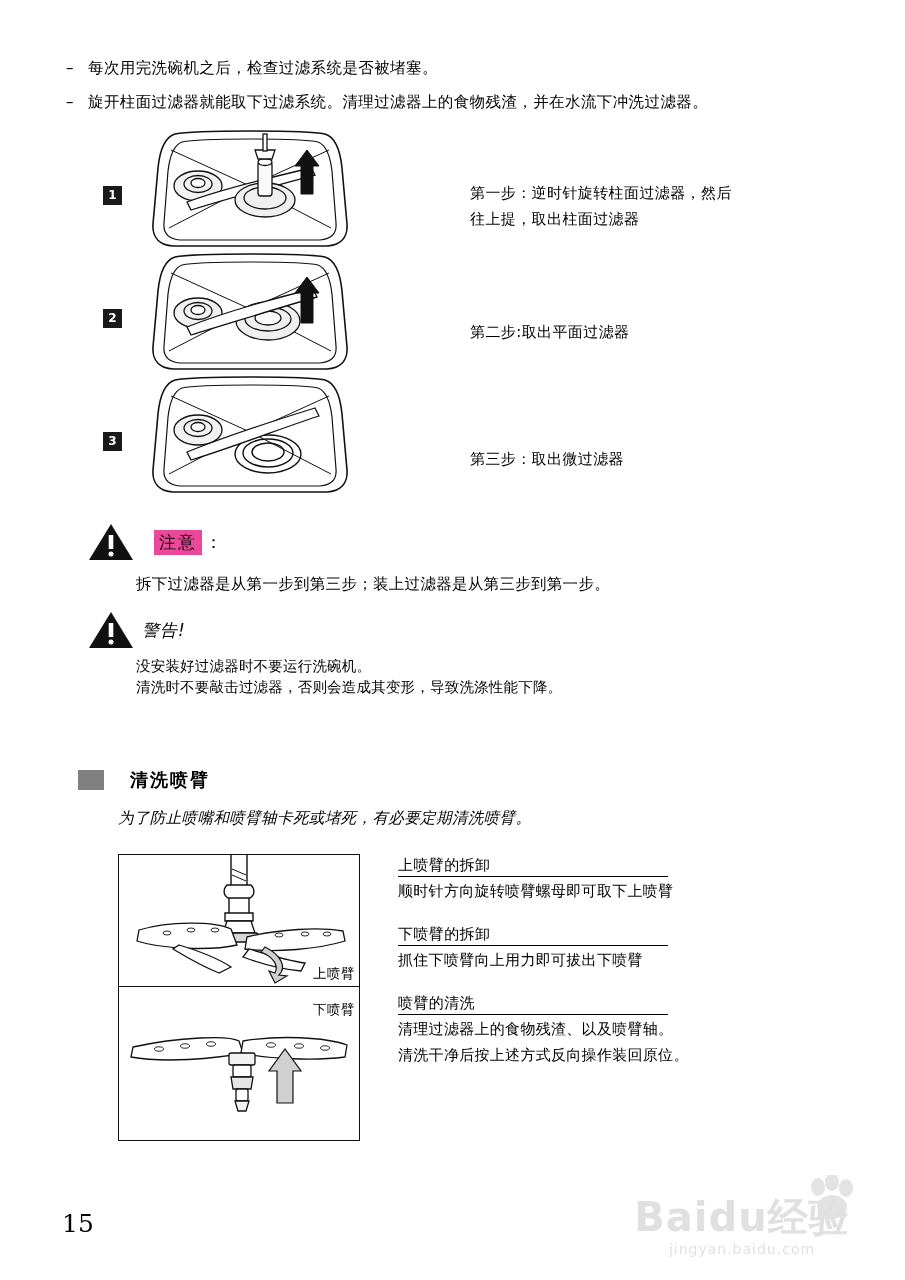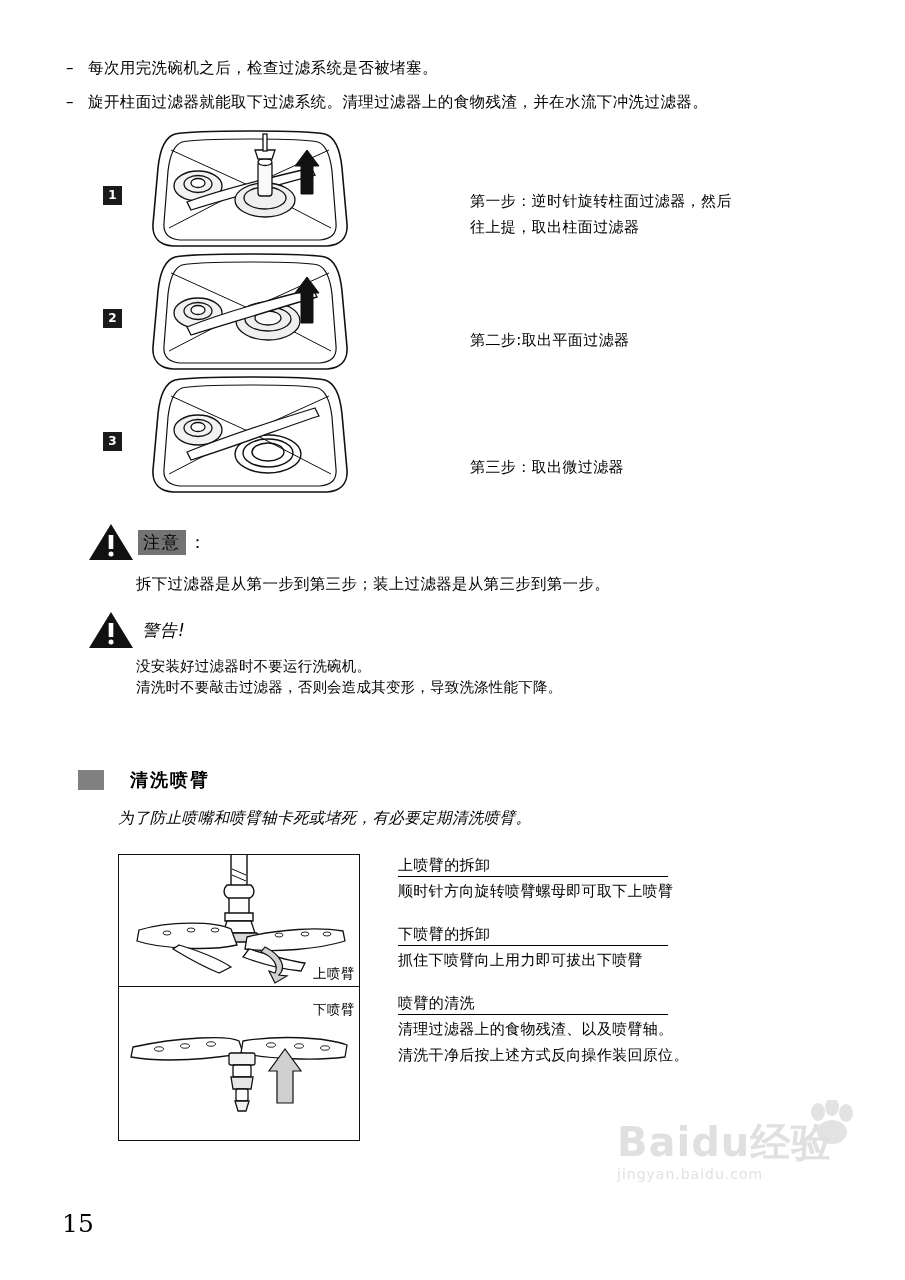--- a/index.html
+++ b/index.html
@@ -76,45 +76,44 @@
     top: 0;
     width: 230px;
     height: 123px;
   }
   .step-caption {
     position: absolute;
     left: 370px;
     font-size: 15px;
     line-height: 26px;
     letter-spacing: 0.4px;
-    margin-top: 8px;
   }
   .step-caption.s1 { top: 52px; }
   .step-caption.s2 { top: 68px; }
   .step-caption.s3 { top: 72px; }
 
   
   .notice-block {
     position: absolute;
     left: 88px;
     top: 522px;
     width: 760px;
   }
   .notice-head {
     display: flex;
     align-items: center;
     height: 40px;
   }
   .tri-icon { width: 46px; height: 40px; }
   .notice-label {
-    background: #737373;
+    background: #ec4899;
     font-size: 17px;
     padding: 1px 5px;
     letter-spacing: 2px;
-    margin-left: 4px;
+    margin-left: 20px;
   }
   .notice-colon { font-size: 17px; margin-left: 3px; }
   .notice-body {
     margin-left: 48px;
     margin-top: 10px;
     font-size: 15.5px;
     line-height: 24px;
     letter-spacing: 0.3px;
   }
 
@@ -233,23 +232,23 @@
     left: 62px;
     top: 1209px;
     font-size: 25px;
     font-family: "DejaVu Serif", "Liberation Serif", serif;
   }
 
   
   .watermark {
     position: absolute;
     right: 38px;
-    top: 1120px;
+    top: 1195px;
     width: 250px;
-    text-align: left;
+    text-align: center;
     opacity: 0.30;
     user-select: none;
   }
   .wm-main {
     font-size: 40px;
     font-weight: bold;
     color: #9a9a9a;
     letter-spacing: 1px;
     line-height: 44px;
     white-space: nowrap;

